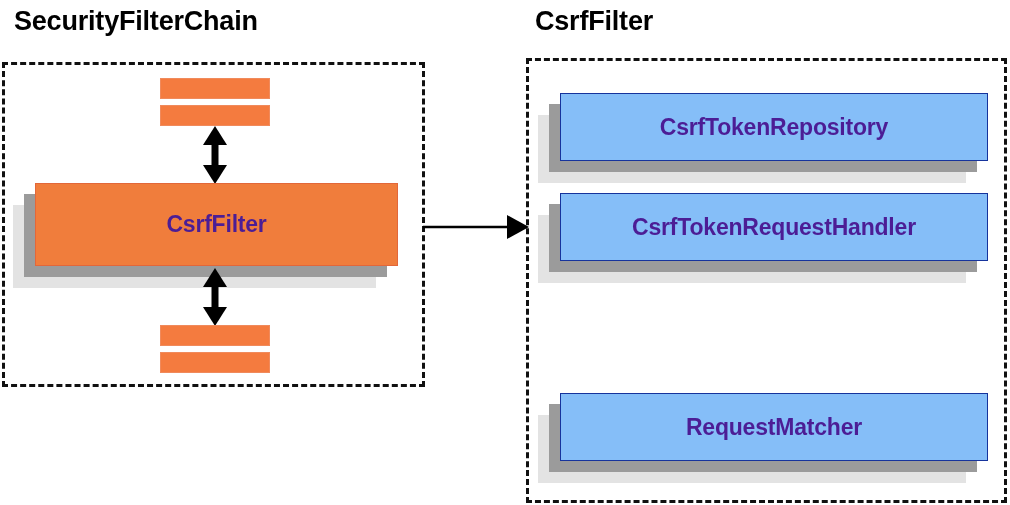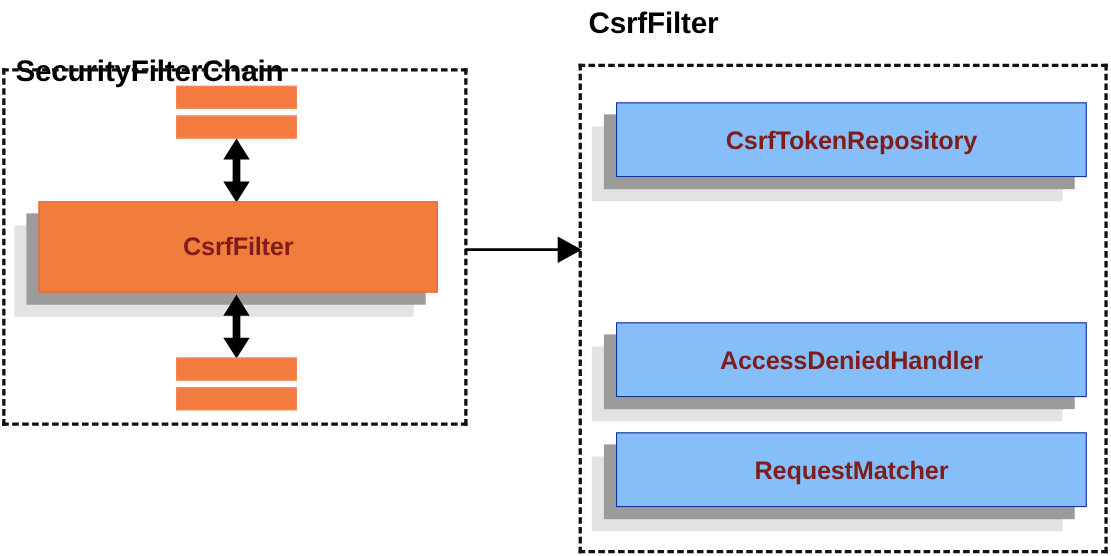--- a/index.html
+++ b/index.html
@@ -22,21 +22,21 @@
   
   .panel-title {
     position: absolute;
     font-size: 27px;
     font-weight: bold;
     color: #000000;
     letter-spacing: -0.2px;
     white-space: nowrap;
     line-height: 1;
   }
-  #title-left  { left: 14px;  top: 8px; margin-top: 44px; }
+  #title-left  { left: 14px;  top: 8px; }
   #title-right { left: 535px; top: 8px; }
 
   
   .dashed-box {
     position: absolute;
     border: 3px dashed #111111;
     background: transparent;
     box-sizing: border-box;
   }
   #box-left  { left: 2px;   top: 62px; width: 423px; height: 325px; }
@@ -67,21 +67,21 @@
     width: 100%;
     height: 100%;
     box-sizing: border-box;
     display: flex;
     align-items: center;
     justify-content: center;
   }
   .stack .face .face-label {
     font-size: 23px;
     font-weight: bold;
-    color: #7f1d1d;
+    color: #4c1d95;
     white-space: nowrap;
     letter-spacing: -0.2px;
   }
 
   
   .stack.orange .face {
     background: #f07d3c;
     border: 1px solid #e2673a;
   }
   
@@ -149,28 +149,28 @@
   </svg>
 
   <div class="stack blue" style="left:560px; top:93px; width:428px; height:68px;">
     <div class="shadow-light"></div>
     <div class="shadow-dark"></div>
     <div class="face">
       <span class="face-label">CsrfTokenRepository</span>
     </div>
   </div>
 
-
-  <div class="stack blue" style="left:560px; top:293px; width:428px; height:68px;">
+  <div class="stack blue" style="left:560px; top:193px; width:428px; height:68px;">
     <div class="shadow-light"></div>
     <div class="shadow-dark"></div>
     <div class="face">
-      <span class="face-label">AccessDeniedHandler</span>
+      <span class="face-label">CsrfTokenRequestHandler</span>
     </div>
   </div>
+
 
   <div class="stack blue" style="left:560px; top:393px; width:428px; height:68px;border-radius:19px;">
     <div class="shadow-light"></div>
     <div class="shadow-dark"></div>
     <div class="face">
       <span class="face-label">RequestMatcher</span>
     </div>
   </div>
 
 </div>

